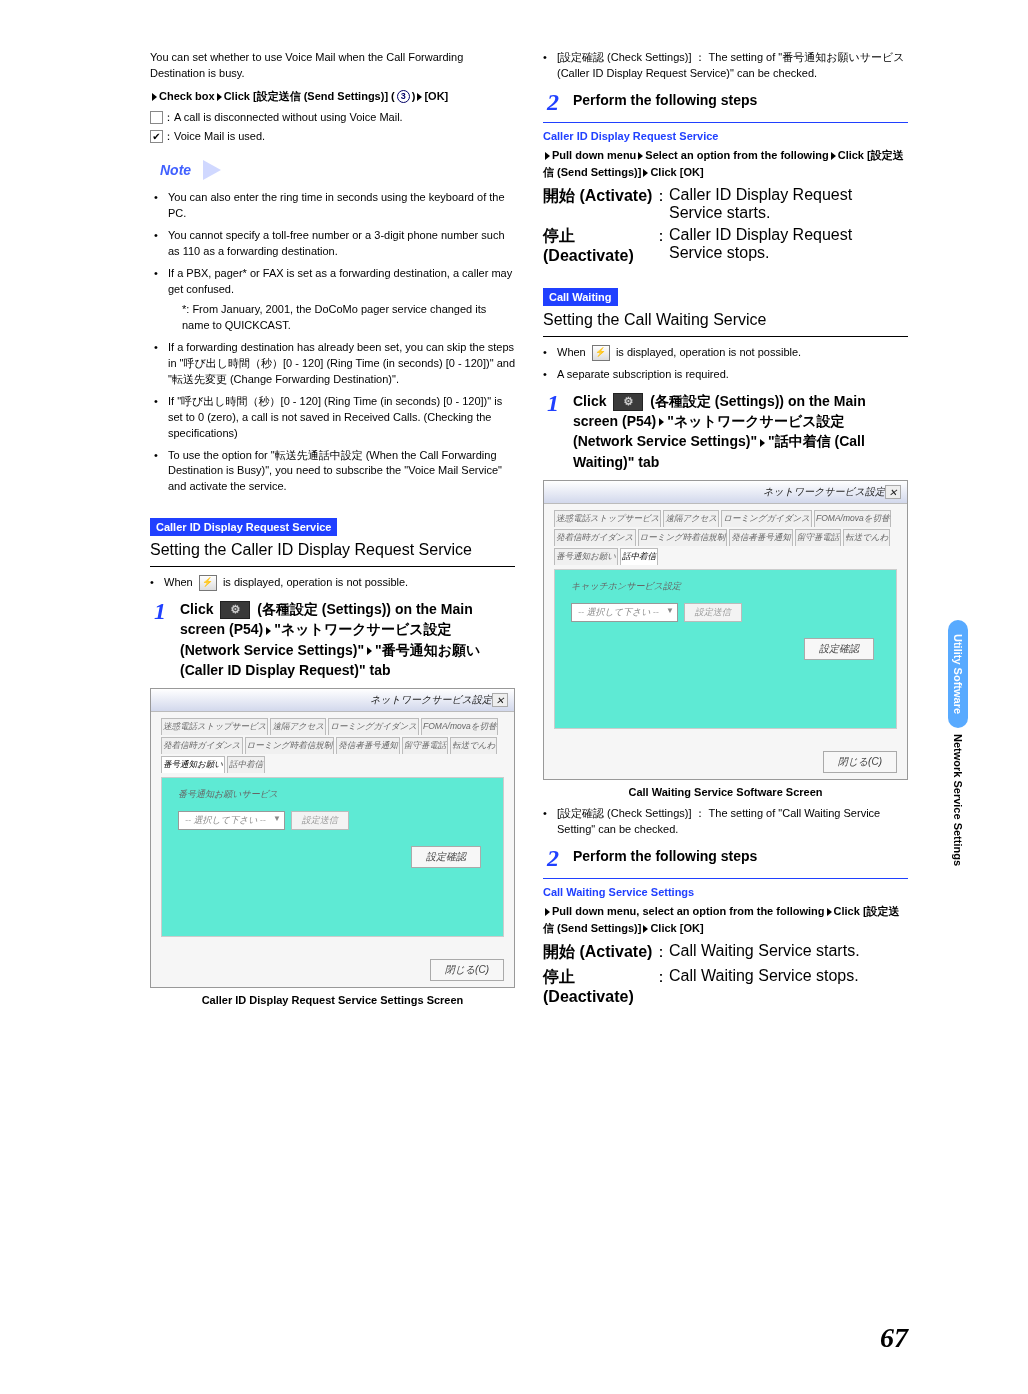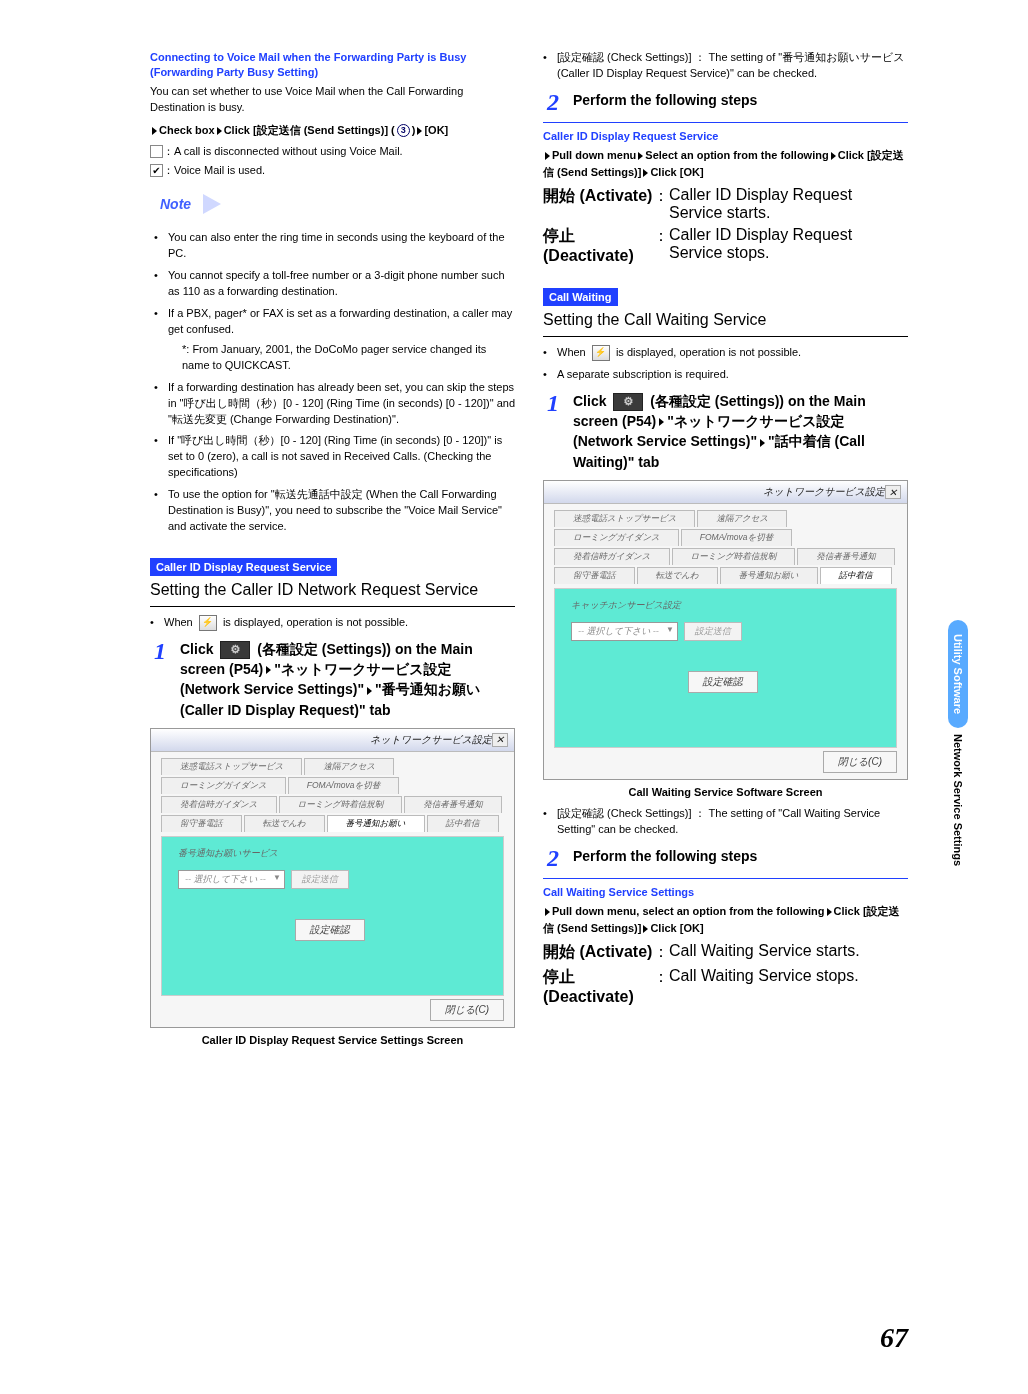--- a/index.html
+++ b/index.html
@@ -6,70 +6,67 @@
 body{font-family:Arial,Helvetica,sans-serif;background:#fff;width:1028px;height:1394px;position:relative;color:#000}
 .page{padding:50px 120px 40px 150px;display:flex;gap:28px}
 .col{flex:1;width:350px}
 .blue-h{color:#2040ff;font-weight:bold;font-size:11px;line-height:1.4;margin-bottom:3px}
 .blue-sub{color:#2040ff;font-weight:bold;font-size:11px}
 .body-text{font-size:11px;line-height:1.45;margin-bottom:6px}
 .action{font-size:11px;font-weight:bold;line-height:1.5;margin-bottom:6px}
 .action .arr{display:inline-block;width:0;height:0;border-top:4px solid transparent;border-bottom:4px solid transparent;border-left:5px solid #000;margin:0 2px;vertical-align:middle}
 .cb-row{display:flex;align-items:center;font-size:11px;margin-bottom:4px}
 .chk{width:13px;height:13px;border:1px solid #888;background:#fff;display:inline-flex;align-items:center;justify-content:center;font-size:10px;flex:0 0 13px}
-.note-badge{display:inline-block;position:relative;margin:10px 0 14px;padding:4px 18px 4px 10px;font-weight:bold;font-style:italic;font-size:14px;color:#4060ff}
+.note-badge{display:inline-block;position:relative;margin:10px 0 8px;padding:4px 18px 4px 10px;font-weight:bold;font-style:italic;font-size:14px;color:#4060ff}
 .note-badge::before{content:"";position:absolute;right:-12px;top:50%;transform:translateY(-50%);width:0;height:0;border-top:10px solid transparent;border-bottom:10px solid transparent;border-left:18px solid #d0d8ff}
 .bullet-list{padding-left:4px}
 .bullet-item{display:flex;font-size:11px;line-height:1.45;margin-bottom:6px}
 .bullet-item .dot{width:14px;flex:0 0 14px}
 .sub-item{font-size:11px;line-height:1.45;padding-left:28px;margin-top:-2px;margin-bottom:6px}
 .section-box{margin-top:22px}
 .tag-bar{background:#2040ff;color:#fff;font-size:11px;font-weight:bold;padding:3px 6px;display:inline-block}
 .tag-title{font-size:16px;line-height:1.35;border-bottom:1px solid #000;padding:3px 0 5px;margin-bottom:8px}
 .step-row{display:flex;align-items:flex-start;gap:10px;margin:8px 0}
 .step-num{font-family:"Times New Roman",serif;font-style:italic;font-weight:bold;color:#2040ff;font-size:24px;line-height:1;width:20px;flex:0 0 20px;text-align:center}
 .step-text{font-size:14px;font-weight:bold;line-height:1.45;flex:1}
 .step-text .warr{display:inline-block;width:0;height:0;border-top:4px solid transparent;border-bottom:4px solid transparent;border-left:5px solid #000;margin:0 3px;vertical-align:middle}
 .icon-no{display:inline-flex;width:18px;height:16px;border:1px solid #777;background:linear-gradient(#fff,#ddd);align-items:center;justify-content:center;font-size:9px;vertical-align:middle;margin:0 3px}
 .icon-gear{display:inline-flex;width:30px;height:18px;background:#3a3a3a;border:1px solid #222;align-items:center;justify-content:center;color:#ccc;font-size:11px;vertical-align:middle;margin:0 3px}
 .circle{display:inline-flex;width:13px;height:13px;border:1.5px solid #006;border-radius:50%;align-items:center;justify-content:center;font-size:9px;color:#006;vertical-align:middle;margin:0 2px}
 .screenshot{border:1px solid #999;background:#f6f6f6;width:100%;height:300px;position:relative;margin:8px 0 6px;font-size:9px;color:#444}
 .ss-title{background:linear-gradient(#fff,#d2d8ec);padding:4px 6px;font-size:10px;color:#222;display:flex;justify-content:flex-end;align-items:center;border-bottom:1px solid #bbb;font-style:italic}
 .ss-close{background:#eee;border:1px solid #aaa;width:16px;height:14px;display:inline-flex;align-items:center;justify-content:center;font-size:10px}
 .ss-tabs{display:flex;flex-wrap:wrap;padding:6px 10px 0;gap:2px;font-size:8.5px}
-.ss-tab{border:1px solid #bbb;border-bottom:none;padding:2px 18px;background:#f0f0f0;color:#666;font-style:italic}
+.ss-tab{border:1px solid #bbb;border-bottom:none;padding:2px 1px;background:#f0f0f0;color:#666;font-style:italic}
 .ss-tab.active{background:#fff;color:#000}
 .ss-panel{border:1px solid #ccc;margin:4px 10px 8px;padding:10px 16px 20px;background:#5eead4;height:160px}
 .ss-legend{font-size:9px;color:#666;font-style:italic}
 .ss-ctrl{display:flex;gap:6px;margin-top:10px;}
 .ss-select{border:1px solid #999;background:#fff;padding:2px 18px 2px 6px;font-size:9px;color:#888;position:relative;font-style:italic}
 .ss-select::after{content:"▼";position:absolute;right:3px;top:2px;font-size:8px}
 .ss-btn{border:1px solid #bbb;background:#f3f3f3;padding:2px 10px;font-size:9px;color:#999;font-style:italic}
-.ss-btn-row{text-align:center;margin-top:30px;padding-right:6px}
+.ss-btn-row{text-align:right;margin-top:16px;padding-right:6px}
 .ss-btn2{border:1px solid #aaa;background:#f7f7f7;padding:3px 14px;font-size:10px;display:inline-block;font-style:italic}
 .ss-foot{position:absolute;bottom:6px;right:10px}
 .caption{font-size:11px;font-weight:bold;text-align:center;margin:4px 0 8px;padding:0 8px}
 .hr{border:none;border-top:1px solid #2040ff;margin:8px 0 6px}
 .def-row{display:flex;font-size:16px;margin-bottom:4px}
 .def-term{font-weight:bold;width:110px;flex:0 0 110px}
 .def-sep{width:16px;flex:0 0 16px}
 .side-tab{position:absolute;right:60px;top:620px;display:flex;flex-direction:column;align-items:center}
 .side-pill{background:#58aaff;color:#fff;font-size:11px;font-weight:bold;writing-mode:vertical-rl;padding:14px 4px;border-radius:10px}
 .side-text{writing-mode:vertical-rl;font-size:11px;font-weight:bold;margin-top:6px}
 .pagenum{position:absolute;bottom:40px;right:120px;font-family:"Times New Roman",serif;font-style:italic;font-weight:bold;font-size:28px}
 </style>
 </head>
 <body>
 
 <div class="page">
 
   <div class="col">
-    <div class="blue-h">
-      <span>Connecting to Voice Mail when the Forwarding Party is Busy </span><span class="blue-sub">(Forwarding Party Busy Setting)</span>
-    </div>
     <div class="body-text">You can set whether to use Voice Mail when the Call Forwarding Destination is busy.</div>
     <div class="action">
       <span class="arr"></span><span>Check box</span><span class="arr"></span><span>Click [設定送信 (Send Settings)] (</span><span class="circle">3</span><span>)</span><span class="arr"></span><span>[OK]</span>
     </div>
     <div class="cb-row">
       <span class="chk"></span>
       <span>：A call is disconnected without using Voice Mail.</span>
     </div>
     <div class="cb-row">
       <span class="chk">✔</span>
@@ -100,21 +97,21 @@
           <span>If "呼び出し時間（秒）[0 - 120] (Ring Time (in seconds) [0 - 120])" is set to 0 (zero), a call is not saved in Received Calls. (Checking the specifications)</span>
         </div>
       <div class="bullet-item">
           <span class="dot">•</span>
           <span>To use the option for "転送先通話中設定 (When the Call Forwarding Destination is Busy)", you need to subscribe the "Voice Mail Service" and activate the service.</span>
         </div>
     </div>
 
     <div class="section-box">
       <div class="tag-bar">Caller ID Display Request Service</div>
-      <div class="tag-title">Setting the Caller ID Network Request Service</div>
+      <div class="tag-title">Setting the Caller ID Display Request Service</div>
       <div class="bullet-item">
           <span class="dot">•</span>
         <span>
           <span>When</span>
           <span class="icon-no">⚡</span>
           <span>is displayed, operation is not possible.</span>
         </span>
       </div>
       <div class="step-row">
         <div class="step-num">1</div>

